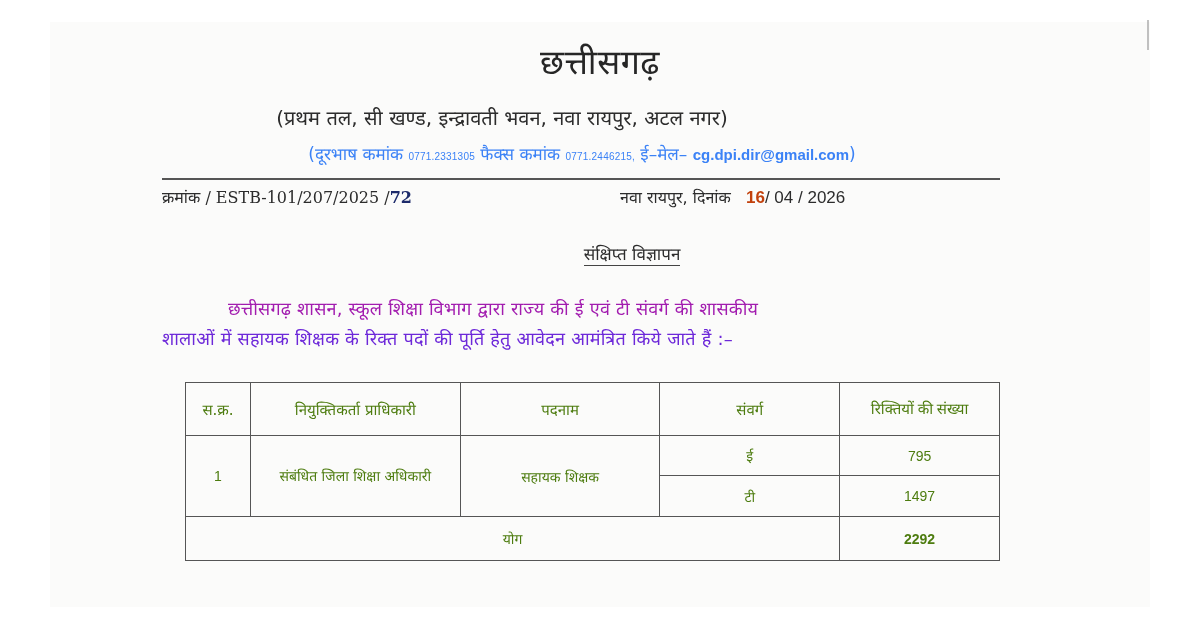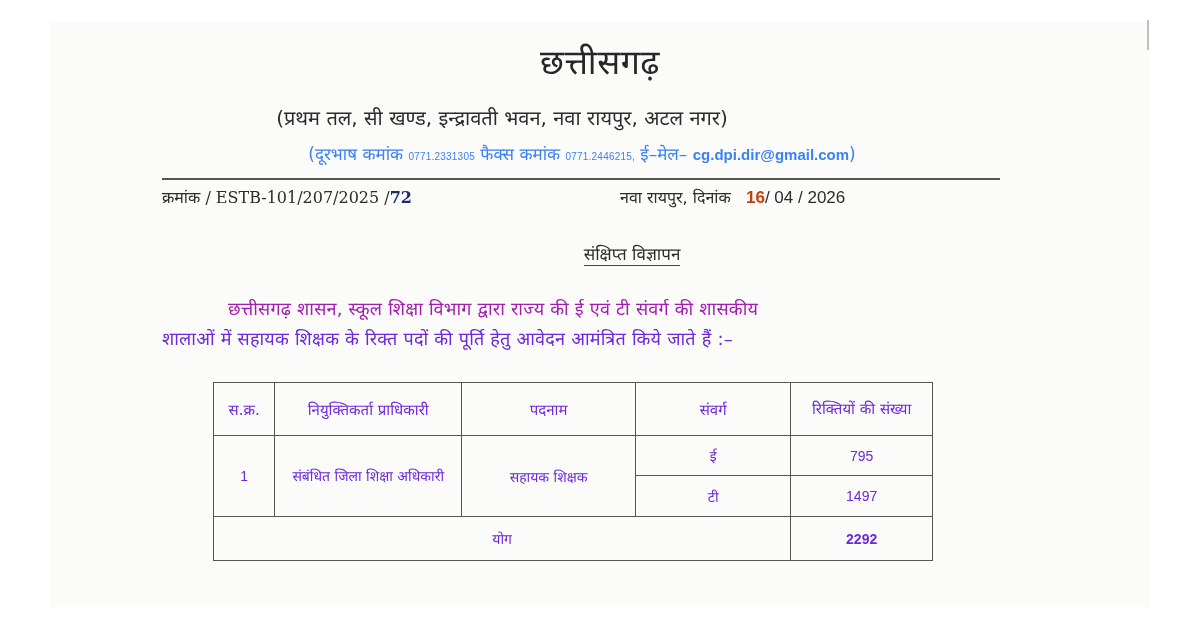--- a/index.html
+++ b/index.html
@@ -119,25 +119,24 @@
       font-family: "DejaVu Sans", sans-serif;
       font-size: 18px;
       color: #6d28d9;
       letter-spacing: 0.2px;
     }
 
     table.vac {
       position: absolute;
       left: 185px;
       top: 382px;
-      width: 720px;
+      width: 815px;
       border-collapse: collapse;
       font-family: "DejaVu Sans", sans-serif;
-      color: #6d28d9;
-      margin-left: 28px;
+      color: #4d7c0f;
     }
     table.vac td, table.vac th {
       border: 1.5px solid #555;
       text-align: center;
       vertical-align: middle;
       font-weight: normal;
       padding: 0 6px;
     }
     table.vac th { font-size: 15px; height: 52px; }
     table.vac td { font-size: 14px; }
@@ -196,21 +195,21 @@
     <col style="width:200px">
     <col style="width:180px">
     <col style="width:160px">
   </colgroup>
   <tbody>
       <tr>
     <th>स.क्र.</th>
     <th>नियुक्तिकर्ता प्राधिकारी</th>
     <th>पदनाम</th>
     <th>संवर्ग</th>
-    <th style="line-height:20px;">रिक्तियों की संख्या</th>
+    <th style="line-height:20px;font-family:Liberation Serif, serif;">रिक्तियों की संख्या</th>
   </tr>
   <tr class="r1">
     <td rowspan="2" class="num">1</td>
     <td rowspan="2" class="authority">संबंधित जिला शिक्षा अधिकारी</td>
     <td rowspan="2">सहायक शिक्षक</td>
     <td>ई</td>
     <td class="num">795</td>
   </tr>
   <tr class="r2">
     <td>टी</td>

